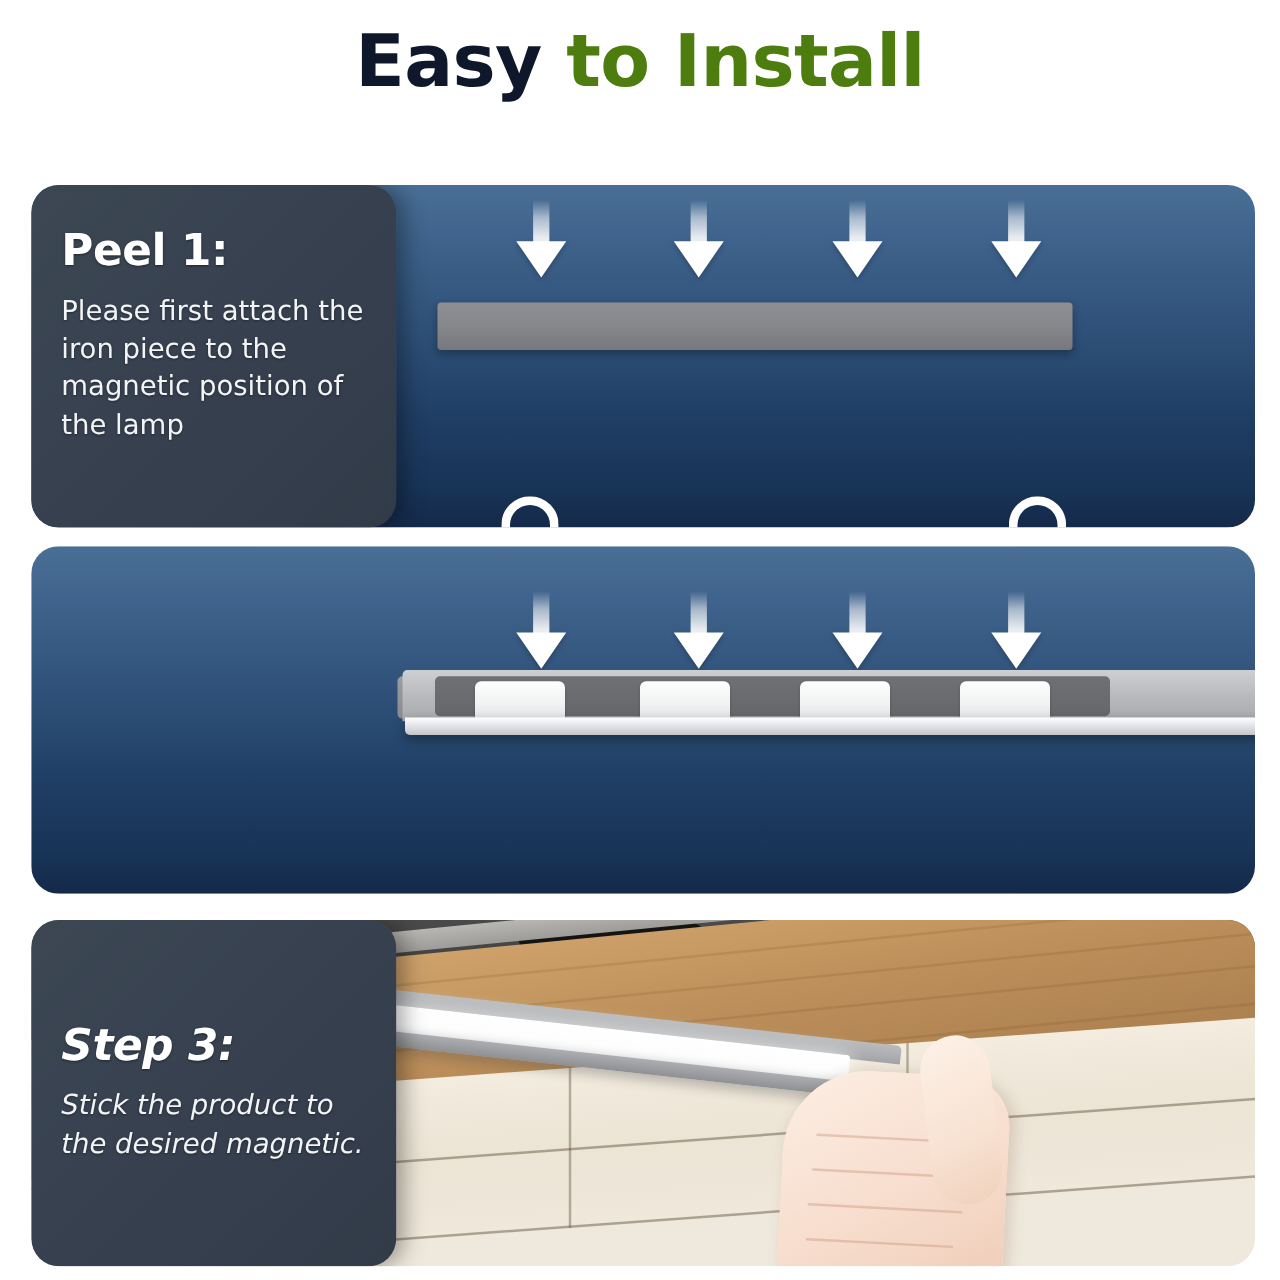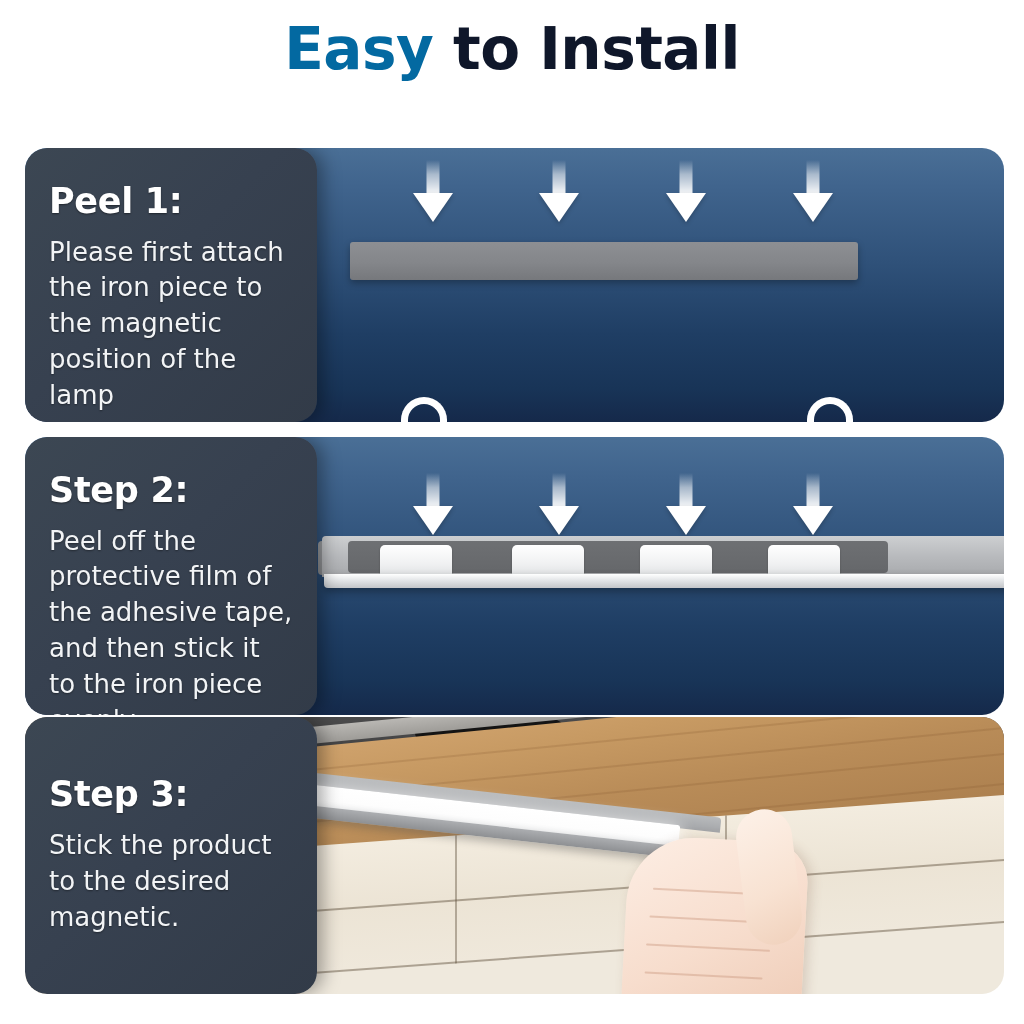--- a/index.html
+++ b/index.html
@@ -21,34 +21,34 @@
     top: 18px;
     left: 0;
     width: 1024px;
     text-align: center;
     font-size: 58px;
     font-weight: bold;
     letter-spacing: -0.5px;
     line-height: 1.1;
     white-space: nowrap;
   }
-  .title-accent { color: #0369a1; }
-  .title-rest   { color: #0f172a; }
+  .title-accent { color: #0f172a; }
+  .title-rest   { color: #4d7c0f; }
 
   
   .panel {
     position: absolute;
     left: 25px;
     width: 979px;
     border-radius: 22px;
     overflow: hidden;
   }
   #panel-1 { top: 148px;  height: 274px; }
   #panel-2 { top: 437px;  height: 278px; }
-  #panel-3 { top: 717px;  height: 277px; }
+  #panel-3 { top: 736px;  height: 277px; font-style: italic; }
 
   .blue-bg {
     position: absolute;
     inset: 0;
     background: linear-gradient(180deg,
                 #4a6f96 0%,
                 #40648d 14%,
                 #2f5179 42%,
                 #1f3e64 68%,
                 #183457 88%,
@@ -78,21 +78,21 @@
     color: #ffffff;
     font-size: 35px;
     font-weight: bold;
     letter-spacing: -0.3px;
     text-shadow: 0 1px 2px rgba(0,0,0,0.45);
     margin: 0 0 14px 0;
     line-height: 1.1;
   }
   .step-body {
     color: #f2f4f6;
-    font-size: 26px;
+    font-size: 22px;
     line-height: 1.38;
     text-shadow: 0 1px 2px rgba(0,0,0,0.4);
     margin: 0;
     max-width: 256px;
   }
 
   
   .arrow {
     position: absolute;
     width: 40px;
@@ -429,24 +429,20 @@
 
     <div class="top-face"></div>
     <div class="iron-inset"></div>
     <div class="tape" style="left:58px;"></div>
     <div class="tape" style="left:190px;" data=""></div>
     <div class="tape" style="left:318px;"></div>
     <div class="tape" style="left:446px;"></div>
     <div class="bottom-face"></div>
   </div>
 
-  <div class="step-card">
-    <div class="step-title">Step 2:</div>
-    <div class="step-body">Peel off the protective film of the adhesive tape, and then stick it to the iron piece evenly.</div>
-  </div>
 </div>
 
 <div class="panel" id="panel-3">
   <div class="photo">
 
     <div class="ph-cabinet-dark"></div>
     <div class="ph-cab-seam" style="left:610px;"></div>
     <div class="ph-handle" style="left:390px; top:2px;  width:150px;"></div>
     <div class="ph-handle" style="left:650px; top:4px;  width:190px;"></div>
 

